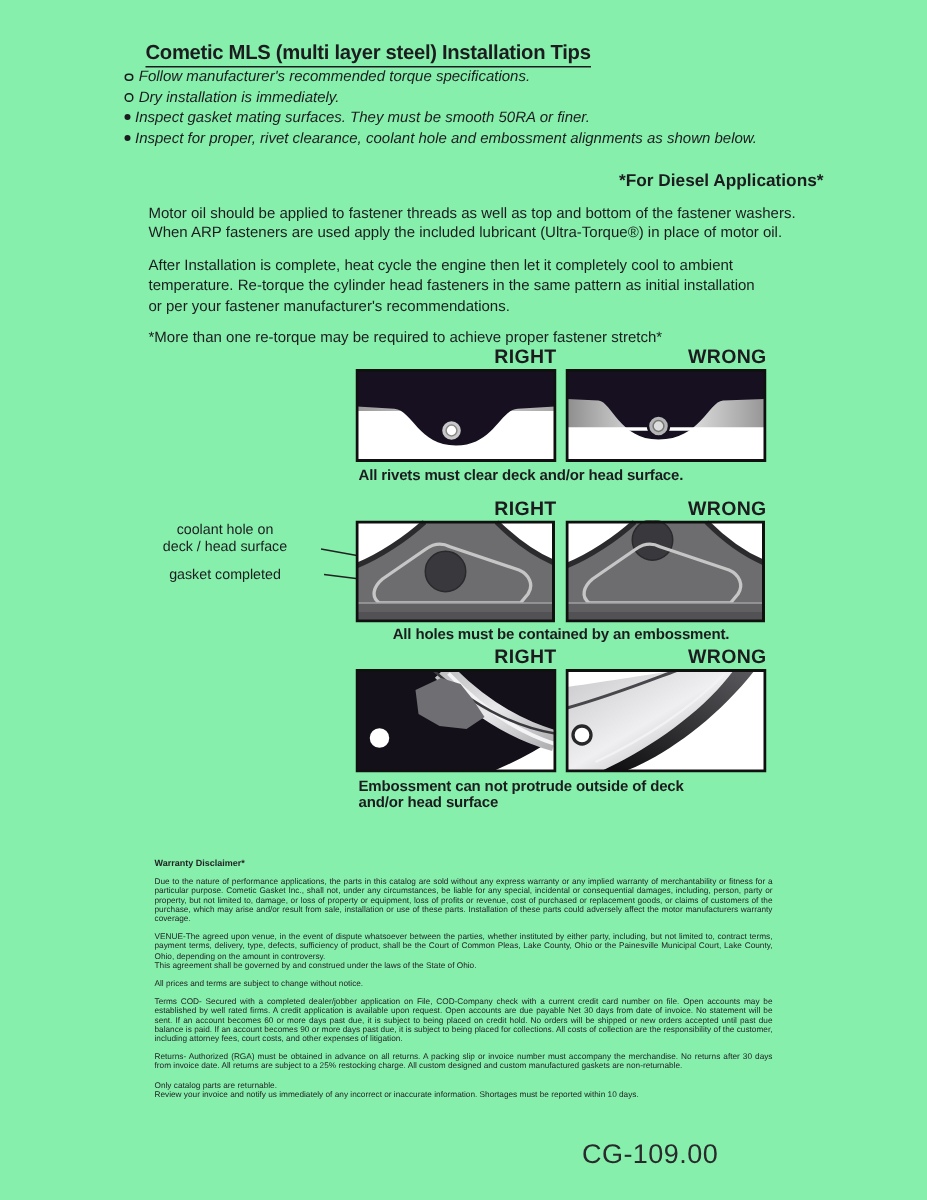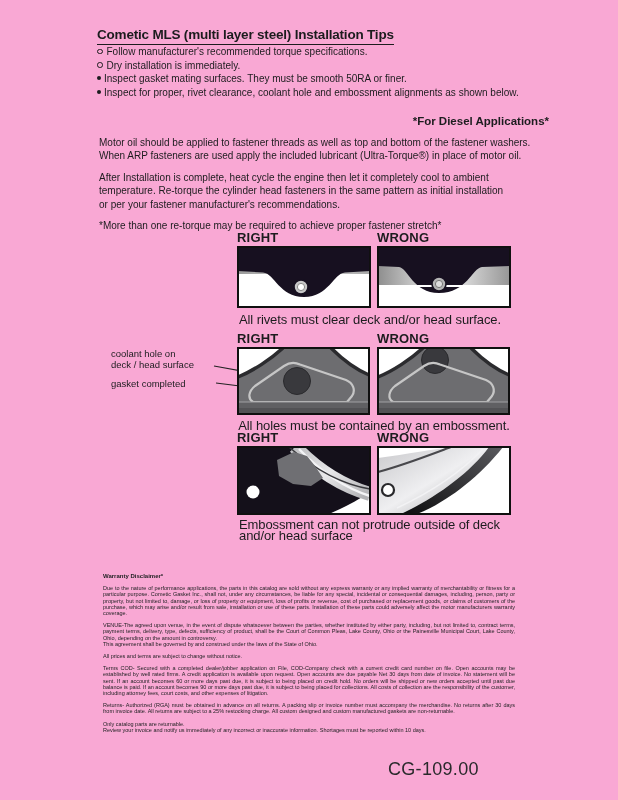--- a/index.html
+++ b/index.html
@@ -1,41 +1,41 @@
 <!DOCTYPE html>
 <html><head>
 <meta charset="utf-8">
 <style>
   html,body{margin:0;padding:0;background:#ffffff;}
-  .page{position:relative;width:618px;height:800px;background:#f9a8d4;overflow:hidden;
+  .page{position:relative;width:618px;height:800px;background:#86efac;overflow:hidden;
         font-family:"Liberation Sans", sans-serif;color:#1c1c1e;}
   .title{position:absolute;left:97px;top:27px;font-size:13.5px;font-weight:bold;
          letter-spacing:-0.2px;border-bottom:1.5px solid #1c1c1e;padding-bottom:2px;margin:0;}
-  .tips{position:absolute;left:97px;top:45px;font-size:10px;line-height:13.5px;}
+  .tips{position:absolute;left:83px;top:45px;font-size:10px;line-height:13.5px;font-style:italic;}
   .tip-row{display:flex;align-items:flex-start;}
   .tip-row.sub{margin-left:0;}
   .o-marker{flex:0 0 auto;width:3.5px;height:3.5px;border:1px solid #1c1c1e;border-radius:50%;
             margin:3.5px 4px 0 0;}
   .dot-marker{flex:0 0 auto;width:4px;height:4px;background:#1c1c1e;border-radius:50%;
               margin:4px 3px 0 0;}
   .diesel{position:absolute;left:99px;top:115px;width:450px;font-size:10px;line-height:13.5px;}
   .diesel h2{font-size:11.5px;font-weight:bold;margin:0 0 7px 0;text-align:right;}
   .diesel p{margin:0 0 8px 0;white-space:pre-line;}
-  .dlabel{position:absolute;width:134px;text-align:left;font-weight:bold;font-size:13px;
+  .dlabel{position:absolute;width:134px;text-align:right;font-weight:bold;font-size:13px;
           letter-spacing:0.2px;}
   .lab-r1{top:230px;} .lab-r2{top:331px;} .lab-r3{top:430px;}
   .col-l{left:237px;} .col-r{left:377px;}
   .dbox{position:absolute;display:block;}
   .box-r1{top:246px;} .box-r2{top:347px;} .box-r3{top:446px;}
-  .dcaption{position:absolute;font-size:13px;font-weight:normal;letter-spacing:-0.1px;}
+  .dcaption{position:absolute;font-size:10px;font-weight:bold;letter-spacing:-0.1px;}
   .cap1{left:239px;top:312px;}
   .cap2{left:237px;top:418px;width:274px;text-align:center;}
   .cap3{left:239px;top:519px;white-space:pre-line;line-height:11px;}
-  .ann{position:absolute;left:111px;width:114px;font-size:9.5px;line-height:11px;
-       text-align:left;white-space:pre-line;}
+  .ann{position:absolute;left:93px;width:114px;font-size:9.5px;line-height:11px;
+       text-align:center;white-space:pre-line;}
   .ann1{top:348px;} .ann2{top:378px;}
   .leader-svg{position:absolute;left:212px;top:352px;}
   .legal{position:absolute;left:103px;top:573px;width:412px;font-size:5.5px;line-height:6.2px;
          text-align:justify;color:#232325;}
   .legal h3{font-size:6px;font-weight:bold;margin:0 0 6px 0;text-align:left;}
   .legal p{margin:0 0 6px 0;white-space:pre-line;}
   .footer-code{position:absolute;left:388px;top:759px;font-size:18px;letter-spacing:0.3px;
                color:#2a2a2c;}
 </style>
 </head>

